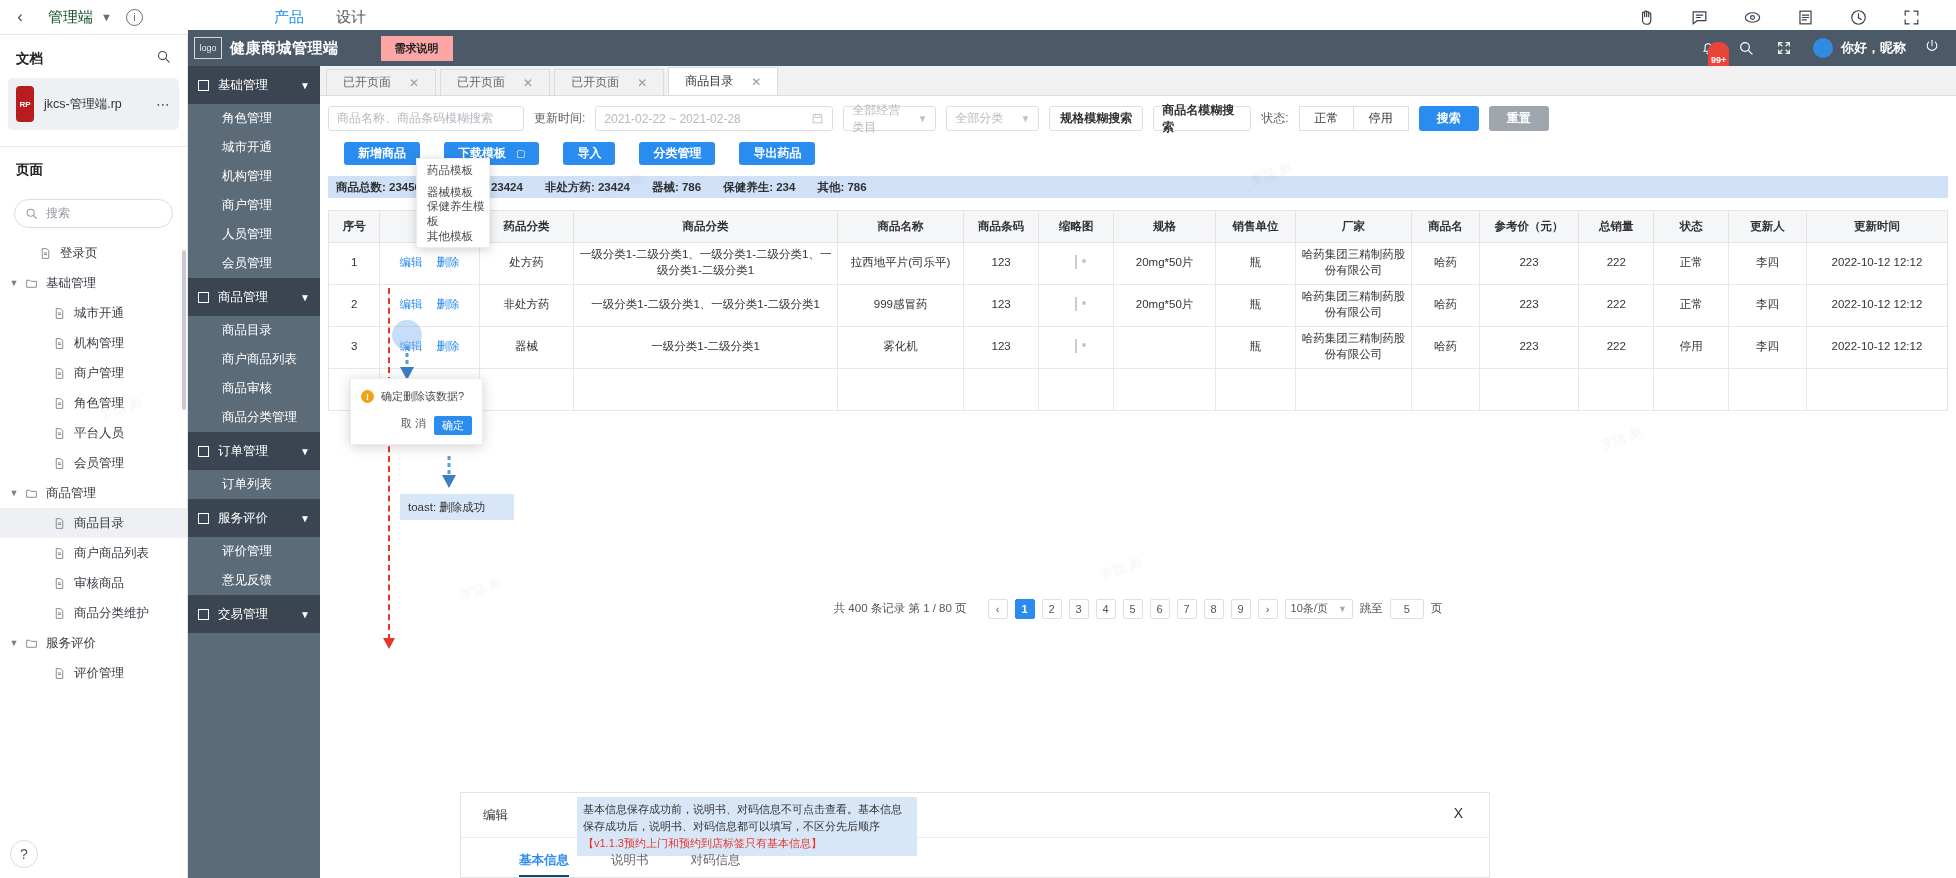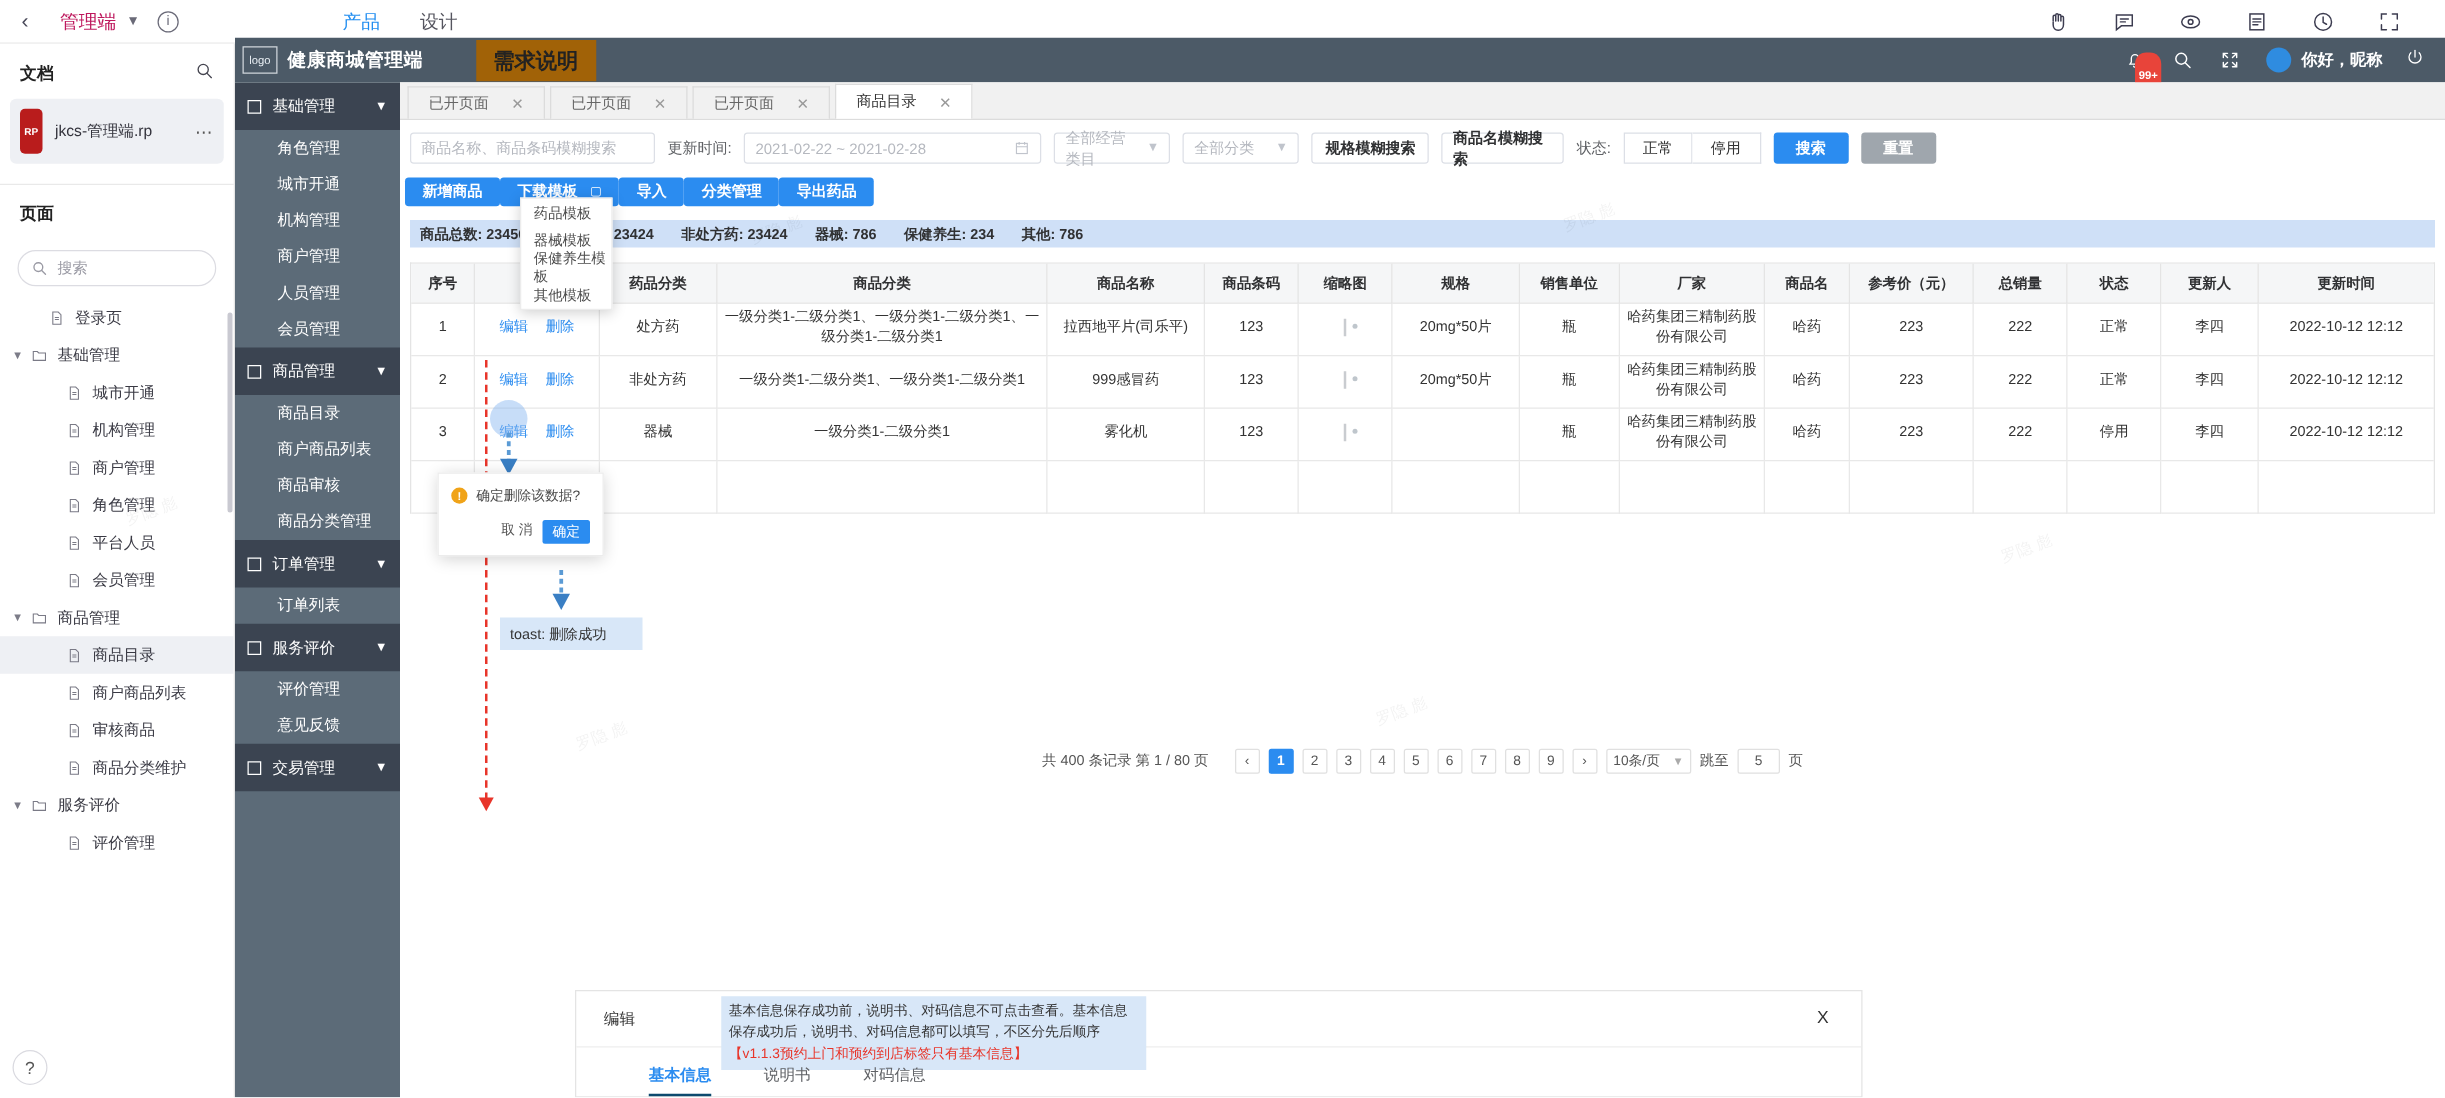--- a/index.html
+++ b/index.html
@@ -10,21 +10,21 @@
   }
   body { position: relative; }
 
   
   .ax-topbar {
     position: absolute; top: 0; left: 0; width: 1956px; height: 35px;
     background: #fff; border-bottom: 1px solid #e8e8e8;
     display: flex; align-items: center;
   }
   .ax-back { width: 40px; text-align: center; color: #4a4a5a; font-size: 17px; cursor: pointer; }
-  .ax-proj { font-size: 15px; color: #be185d; margin-left: 8px; }
+  .ax-proj { font-size: 15px; color: #14532d; margin-left: 8px; }
   .ax-caret { margin-left: 8px; font-size: 11px; color: #6a6a78; }
   .ax-info {
     margin-left: 14px; width: 17px; height: 17px; border: 1.4px solid #6a6a78;
     border-radius: 50%; font-size: 11px; line-height: 15px; text-align: center; color: #6a6a78;
   }
   .ax-tabs { position: absolute; left: 258px; top: 0; height: 35px; display: flex; align-items: flex-start; }
   .ax-tab {
     font-size: 15px; color: #55555f; padding: 8px 16px 0 16px; height: 35px; cursor: pointer; position: relative;
   }
   .ax-tab.active { color: #1e8cf0; }
@@ -80,21 +80,21 @@
 
   .app-header {
     height: 36px; background: #4c5a67; display: flex; align-items: center; color: #fff; position: relative;
   }
   .logo-box {
     width: 28px; height: 22px; border: 1px solid #cfd6dc; color: #e8eef3; font-size: 9px;
     display: flex; align-items: center; justify-content: center; margin-left: 6px;
   }
   .app-title { font-size: 15px; font-weight: bold; margin-left: 8px; letter-spacing: .5px; }
   .req-badge {
-    margin-left: 42px; background: #a16207; color: #222; font-size: 17px; font-weight: bold;
+    margin-left: 42px; background: #fca5a5; color: #222; font-size: 11px; font-weight: bold;
     padding: 5px 14px; cursor: pointer;
   }
   .hdr-right { position: absolute; right: 0; top: 0; height: 36px; display: flex; align-items: center; gap: 0; }
   .hdr-ic { width: 38px; display: flex; align-items: center; justify-content: center; position: relative; cursor: pointer; }
   .bell-badge {
     position: absolute; top: 2px; left: 19px; background: #e8443a; color: #fff; font-size: 9px;
     border-radius: 9px; padding: 12px 3px; line-height: 12px; font-weight: bold;
   }
   .avatar { width: 20px; height: 20px; border-radius: 50%; background: #2f8ce0; margin-left: 10px; }
   .greet { font-size: 13px; margin-left: 8px; font-weight: bold; }
@@ -147,21 +147,21 @@
   .btn-primary {
     background: #2b8cf0; color: #fff; font-size: 12px; font-weight: bold; height: 25px;
     padding: 0 18px; display: flex; align-items: center; justify-content: center; border-radius: 3px; cursor: pointer;
   }
   .btn-grey {
     background: #9fa6ad; color: #fff; font-size: 12px; font-weight: bold; height: 25px;
     padding: 0 18px; display: flex; align-items: center; justify-content: center; border-radius: 3px; cursor: pointer;
   }
 
   
-  .action-row { display: flex; gap: 0; padding: 11px 0 0 4px; position: relative; }
+  .action-row { display: flex; gap: 24px; padding: 11px 0 0 24px; position: relative; }
   .act-btn {
     background: #2b8cf0; color: #fff; font-size: 12px; font-weight: bold; height: 23px;
     padding: 0 14px; display: flex; align-items: center; gap: 10px; border-radius: 3px; cursor: pointer;
   }
   .dl-menu {
     position: absolute; left: 96px; top: 27px; width: 74px; background: #fff;
     box-shadow: 0 2px 10px rgba(0,0,0,.18); border: 1px solid #ececec; z-index: 40;
   }
   .dl-menu div { height: 22px; display: flex; align-items: center; padding-left: 10px; font-size: 11.5px; color: #4d4d4d; cursor: pointer; }
 

